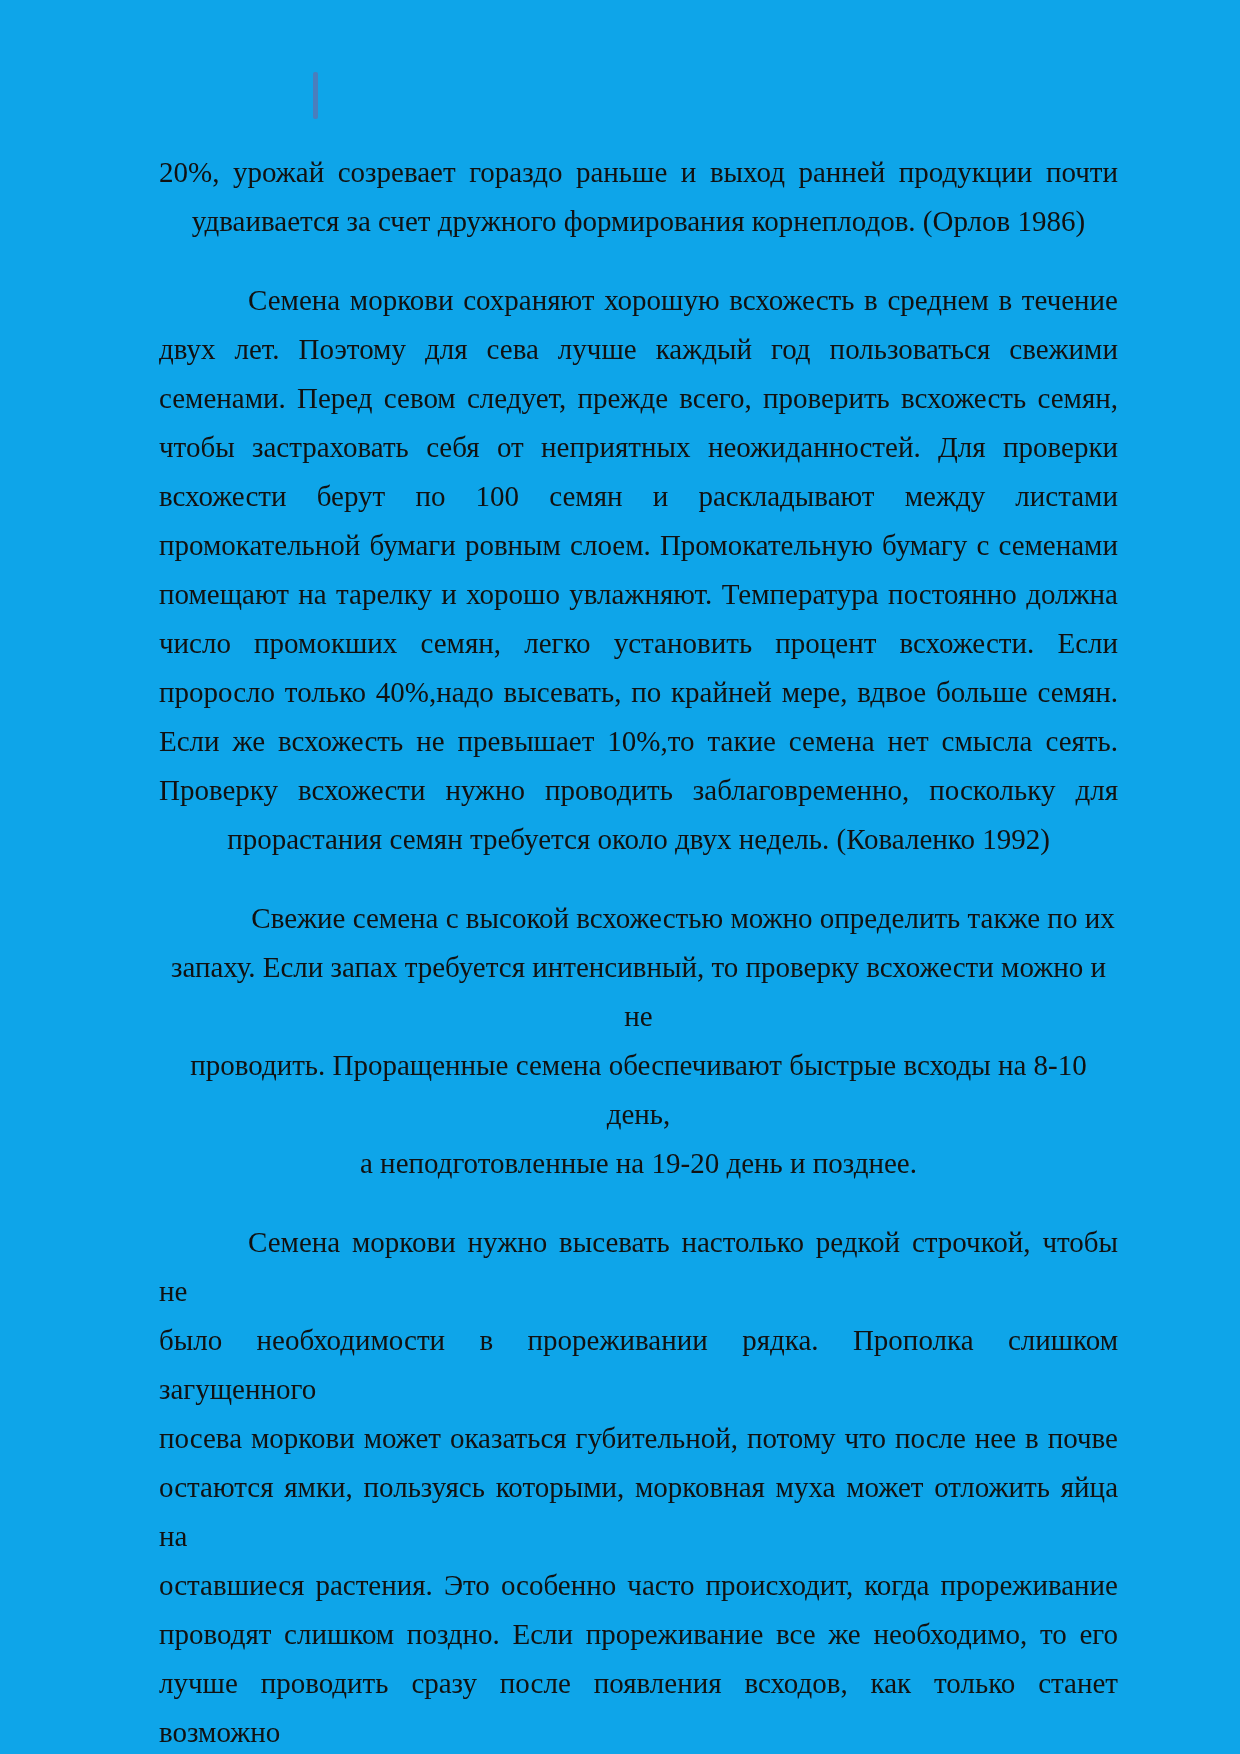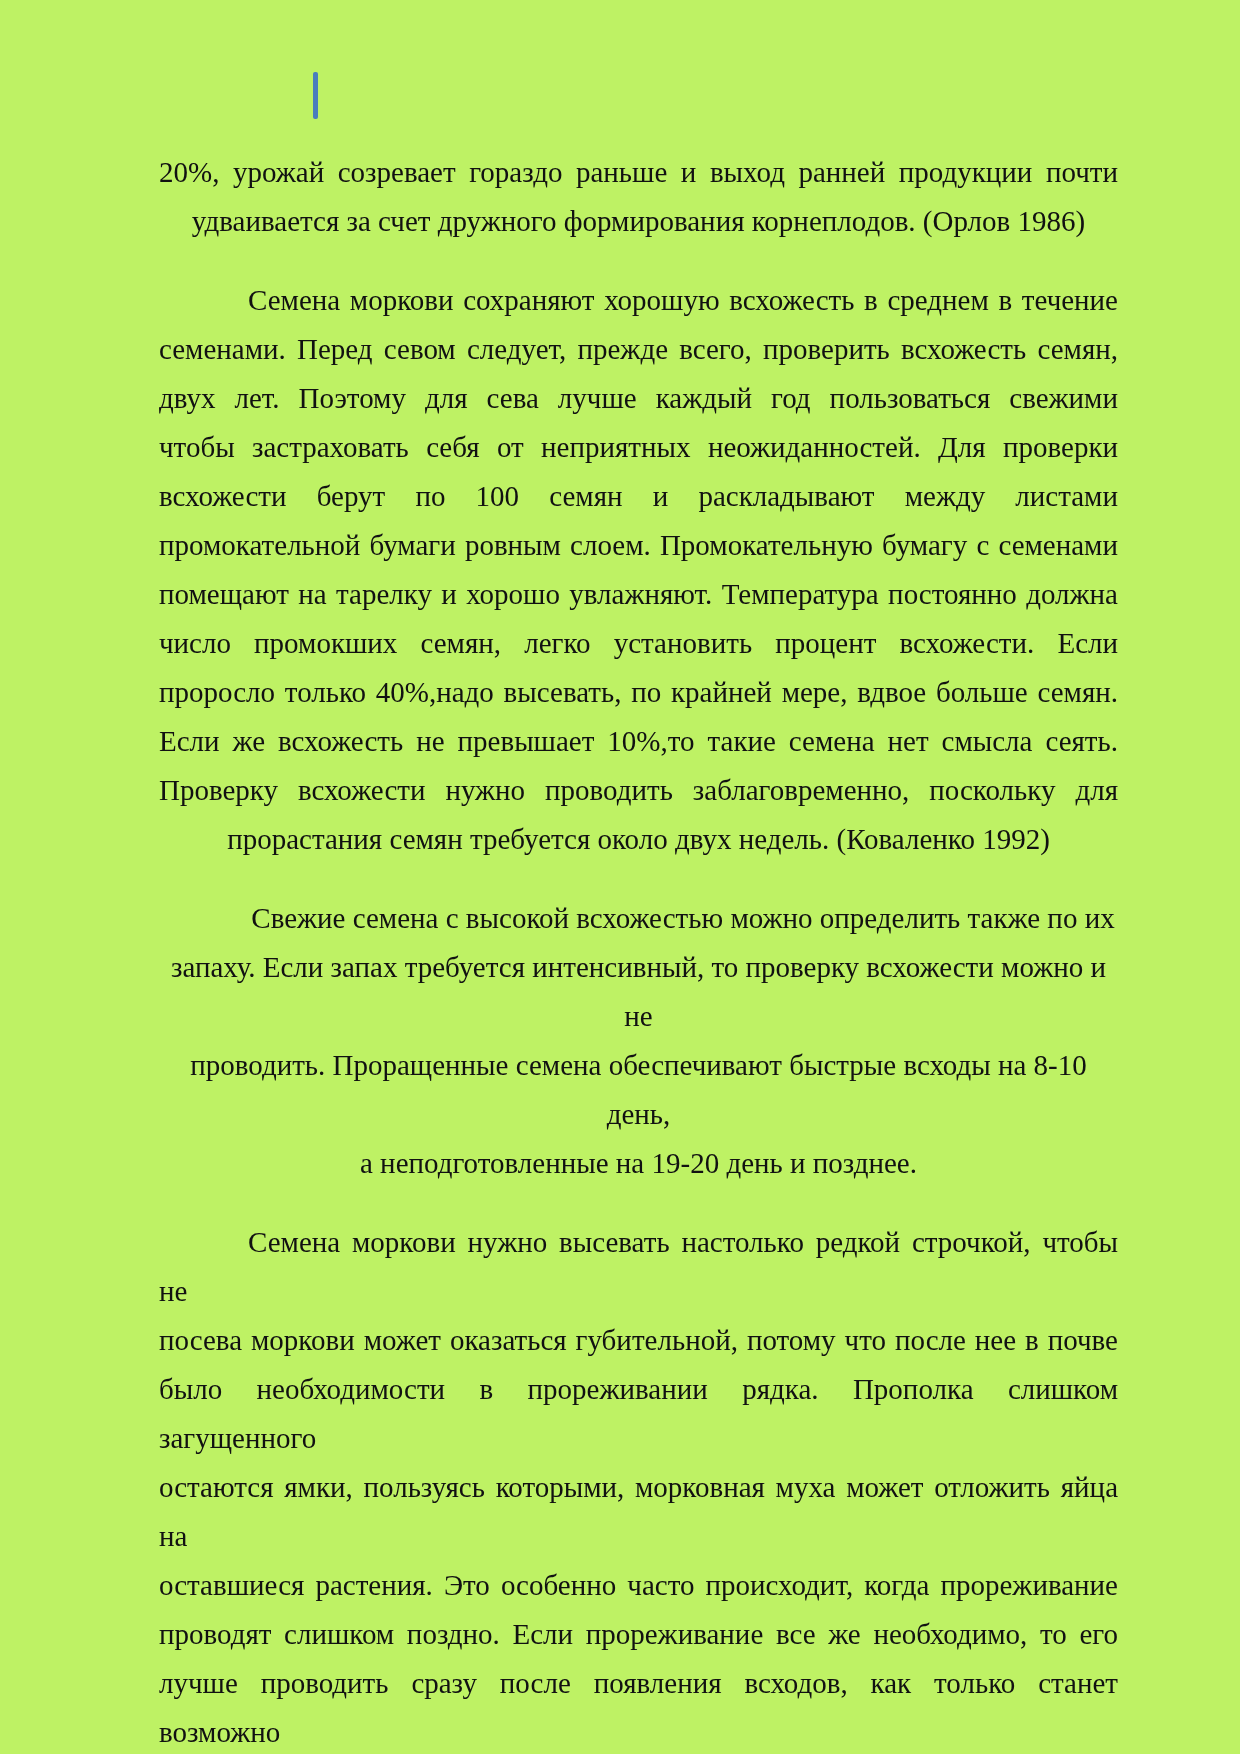--- a/index.html
+++ b/index.html
@@ -1,21 +1,21 @@
 <!DOCTYPE html>
 <html><head>
 <meta charset="utf-8">
 <style>
   html, body { margin: 0; padding: 0; }
   body { background: #ffffff; }
   .page {
     position: relative;
     width: 1240px;
     height: 1754px;
-    background: #bef264;
+    background: #0ea5e9;
     overflow: hidden;
     font-family: "Liberation Serif", "DejaVu Serif", serif;
   }
   .text-area {
     position: absolute;
     left: 159px;
     top: 148px;
     width: 959px;
     font-size: 29px;
     line-height: 49px;
@@ -42,41 +42,41 @@
 
 <div class="page">
   <div class="caret" style="background: rgb(74, 126, 189); left: 313px; top: 72px; height: 47px;"></div>
   <div class="text-area" style="color: rgb(17, 17, 17);">
       <div class="para">
         <div class="line fill">20%, урожай созревает гораздо раньше и выход ранней продукции почти</div>
         <div class="line">удваивается за счет дружного формирования корнеплодов. (Орлов 1986)</div>
       </div>
       <div class="para">
         <div class="line indent fill">Семена моркови сохраняют хорошую всхожесть в среднем  в течение</div>
+        <div class="line fill">двух лет. Поэтому для сева лучше каждый год пользоваться свежими</div>
         <div class="line fill">семенами. Перед севом следует, прежде всего, проверить всхожесть семян,</div>
-        <div class="line fill">двух лет. Поэтому для сева лучше каждый год пользоваться свежими</div>
         <div class="line fill">чтобы застраховать себя от неприятных неожиданностей.  Для проверки</div>
         <div class="line fill">всхожести берут по 100 семян и раскладывают между листами</div>
         <div class="line fill">промокательной бумаги ровным слоем. Промокательную бумагу с семенами</div>
         <div class="line fill">помещают на тарелку и хорошо увлажняют. Температура постоянно должна</div>
         <div class="line fill">число промокших семян, легко установить процент всхожести. Если</div>
         <div class="line fill">проросло только 40%,надо высевать, по крайней мере, вдвое больше семян.</div>
         <div class="line fill">Если же всхожесть не превышает 10%,то такие семена нет смысла сеять.</div>
         <div class="line fill">Проверку всхожести нужно проводить заблаговременно, поскольку для</div>
         <div class="line">прорастания семян требуется около двух недель. (Коваленко 1992)</div>
       </div>
       <div class="para">
         <div class="line indent">Свежие семена с высокой всхожестью можно определить также по их</div>
         <div class="line">запаху. Если запах требуется интенсивный, то проверку всхожести можно и не</div>
         <div class="line">проводить. Проращенные семена обеспечивают быстрые всходы на 8-10 день,</div>
         <div class="line">а неподготовленные на 19-20 день и позднее.</div>
       </div>
       <div class="para">
         <div class="line indent fill">Семена моркови нужно высевать настолько редкой строчкой, чтобы не</div>
+        <div class="line fill">было необходимости в прореживании рядка. Прополка слишком загущенного</div>
         <div class="line fill">посева моркови может оказаться губительной, потому что после нее в почве</div>
-        <div class="line fill">было необходимости в прореживании рядка. Прополка слишком загущенного</div>
         <div class="line fill">остаются ямки, пользуясь которыми, морковная муха может отложить яйца на</div>
         <div class="line fill">оставшиеся растения. Это особенно часто происходит, когда прореживание</div>
         <div class="line fill">проводят слишком поздно. Если прореживание все же необходимо, то его</div>
         <div class="line fill">лучше проводить сразу после появления всходов, как только станет возможно</div>
       </div>
     </div>
 </div>
 
 </body></html>

